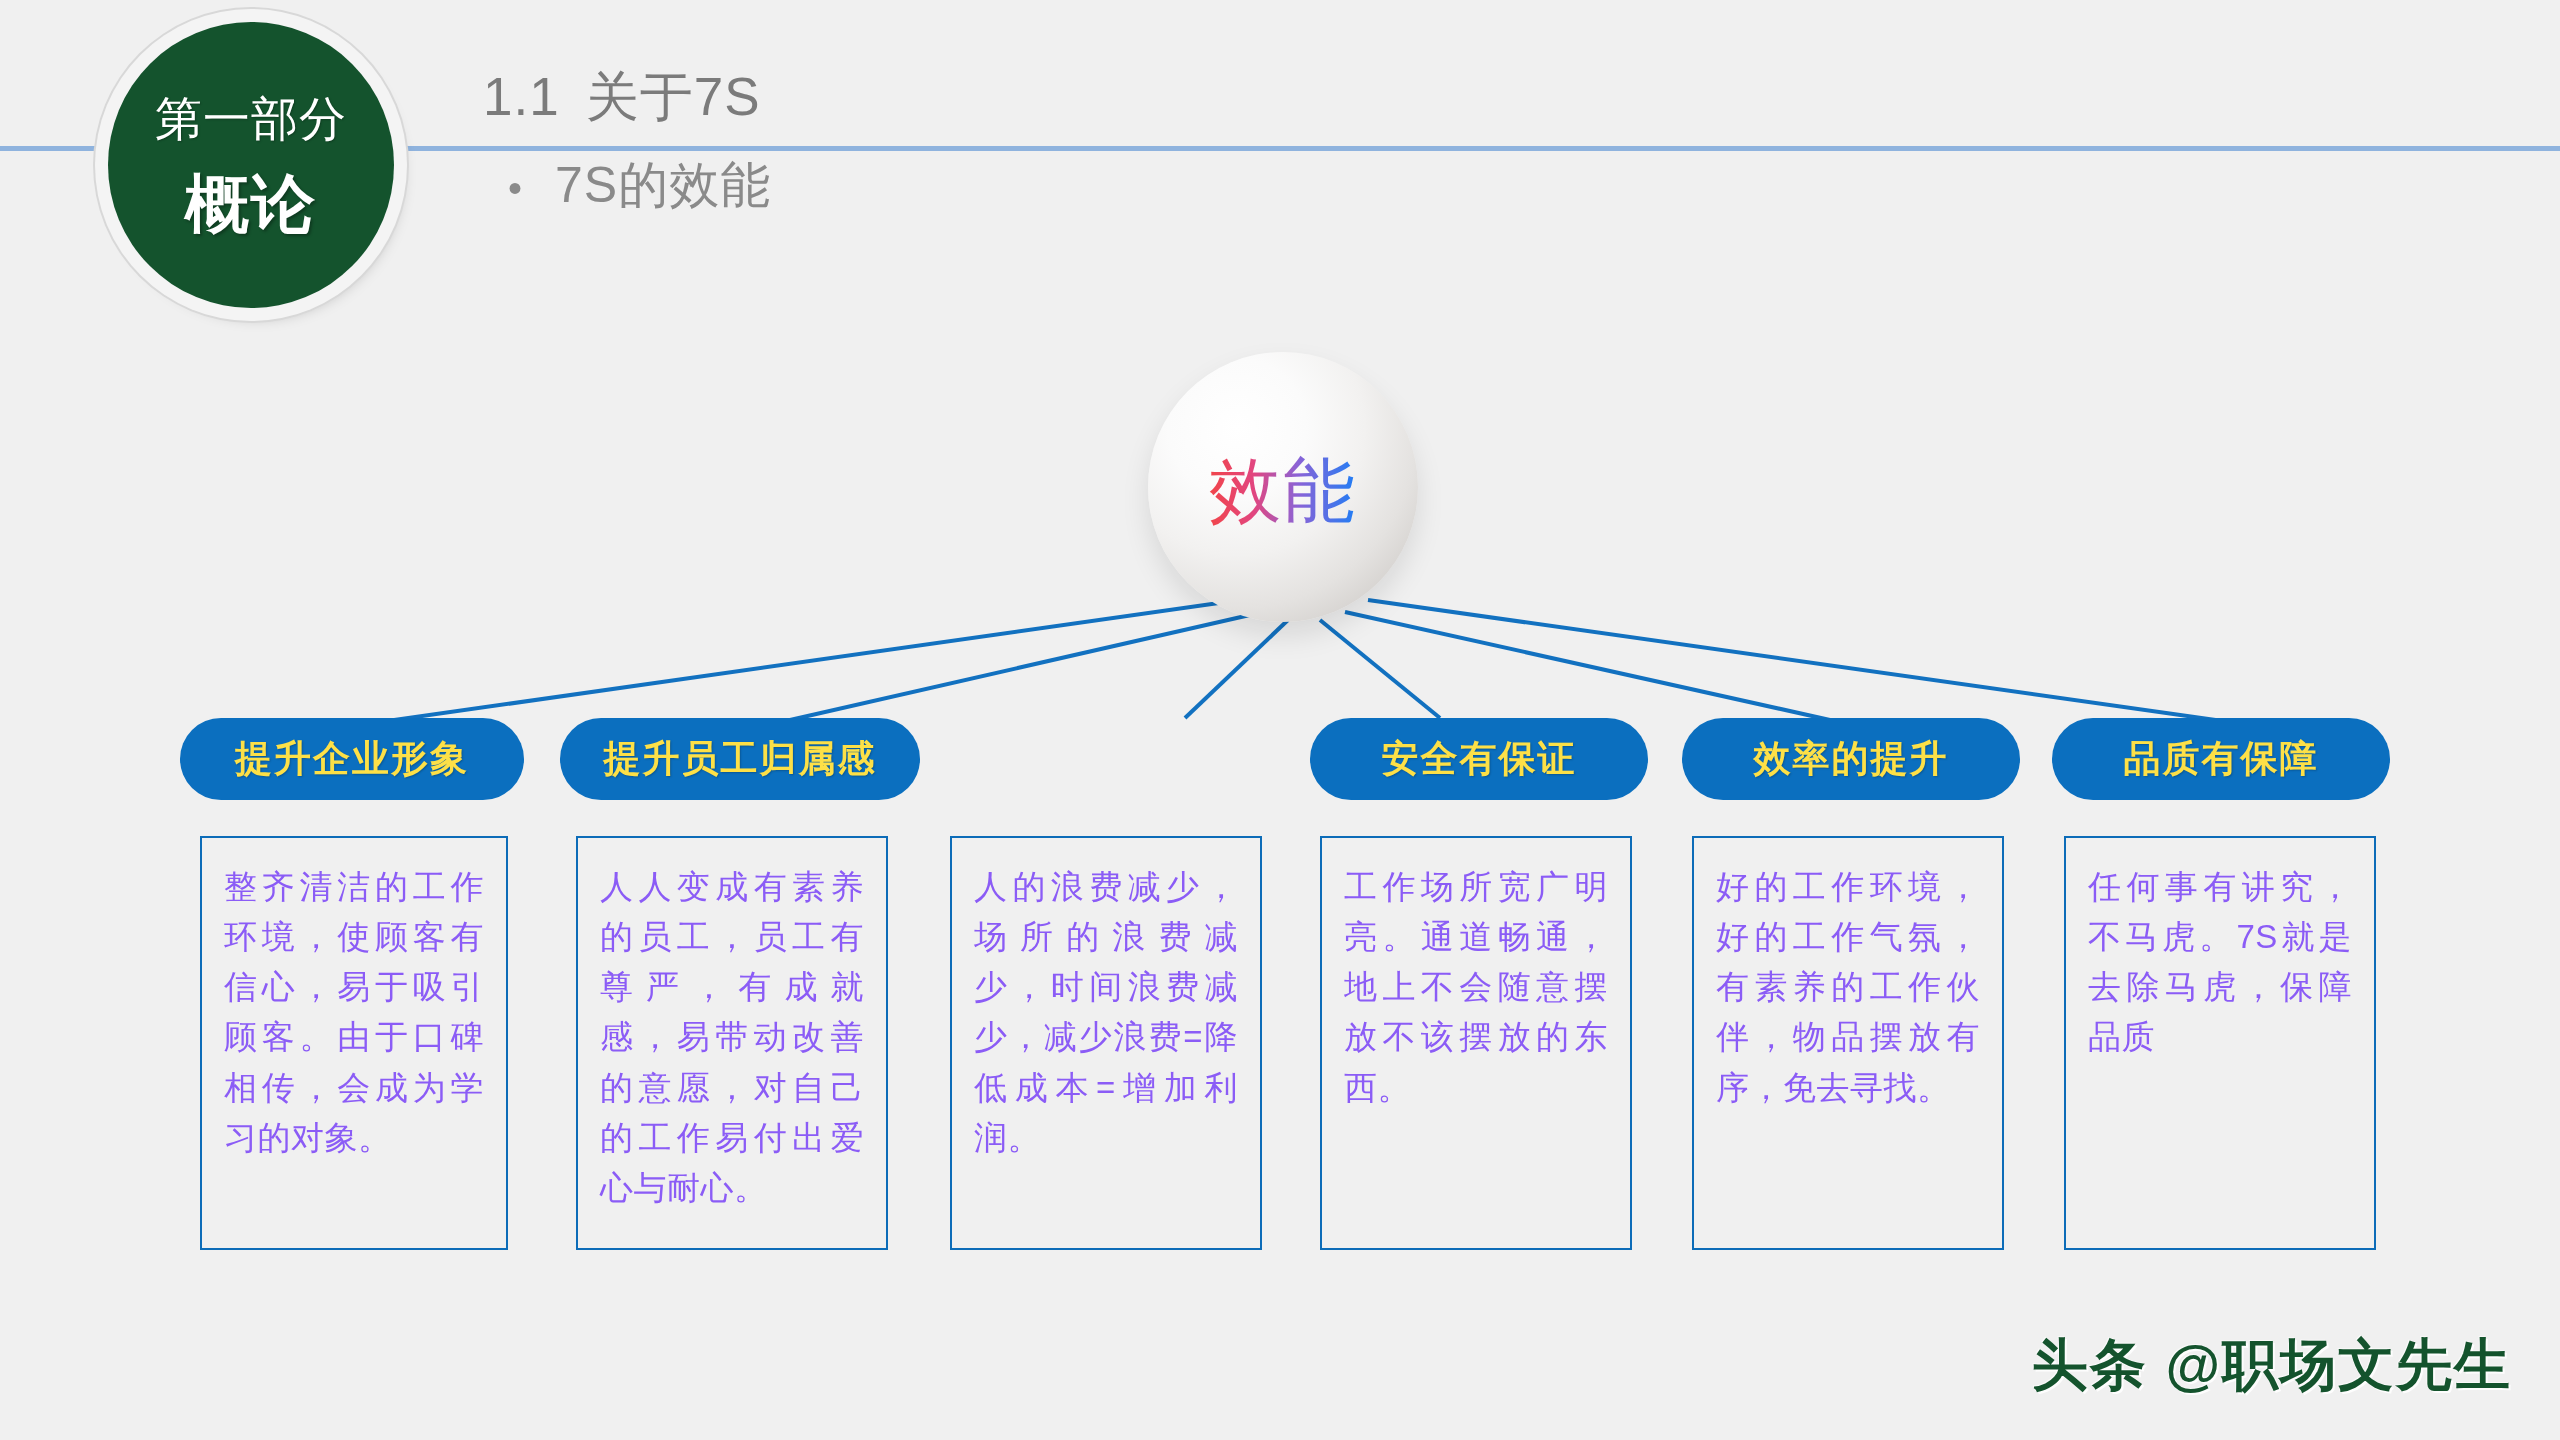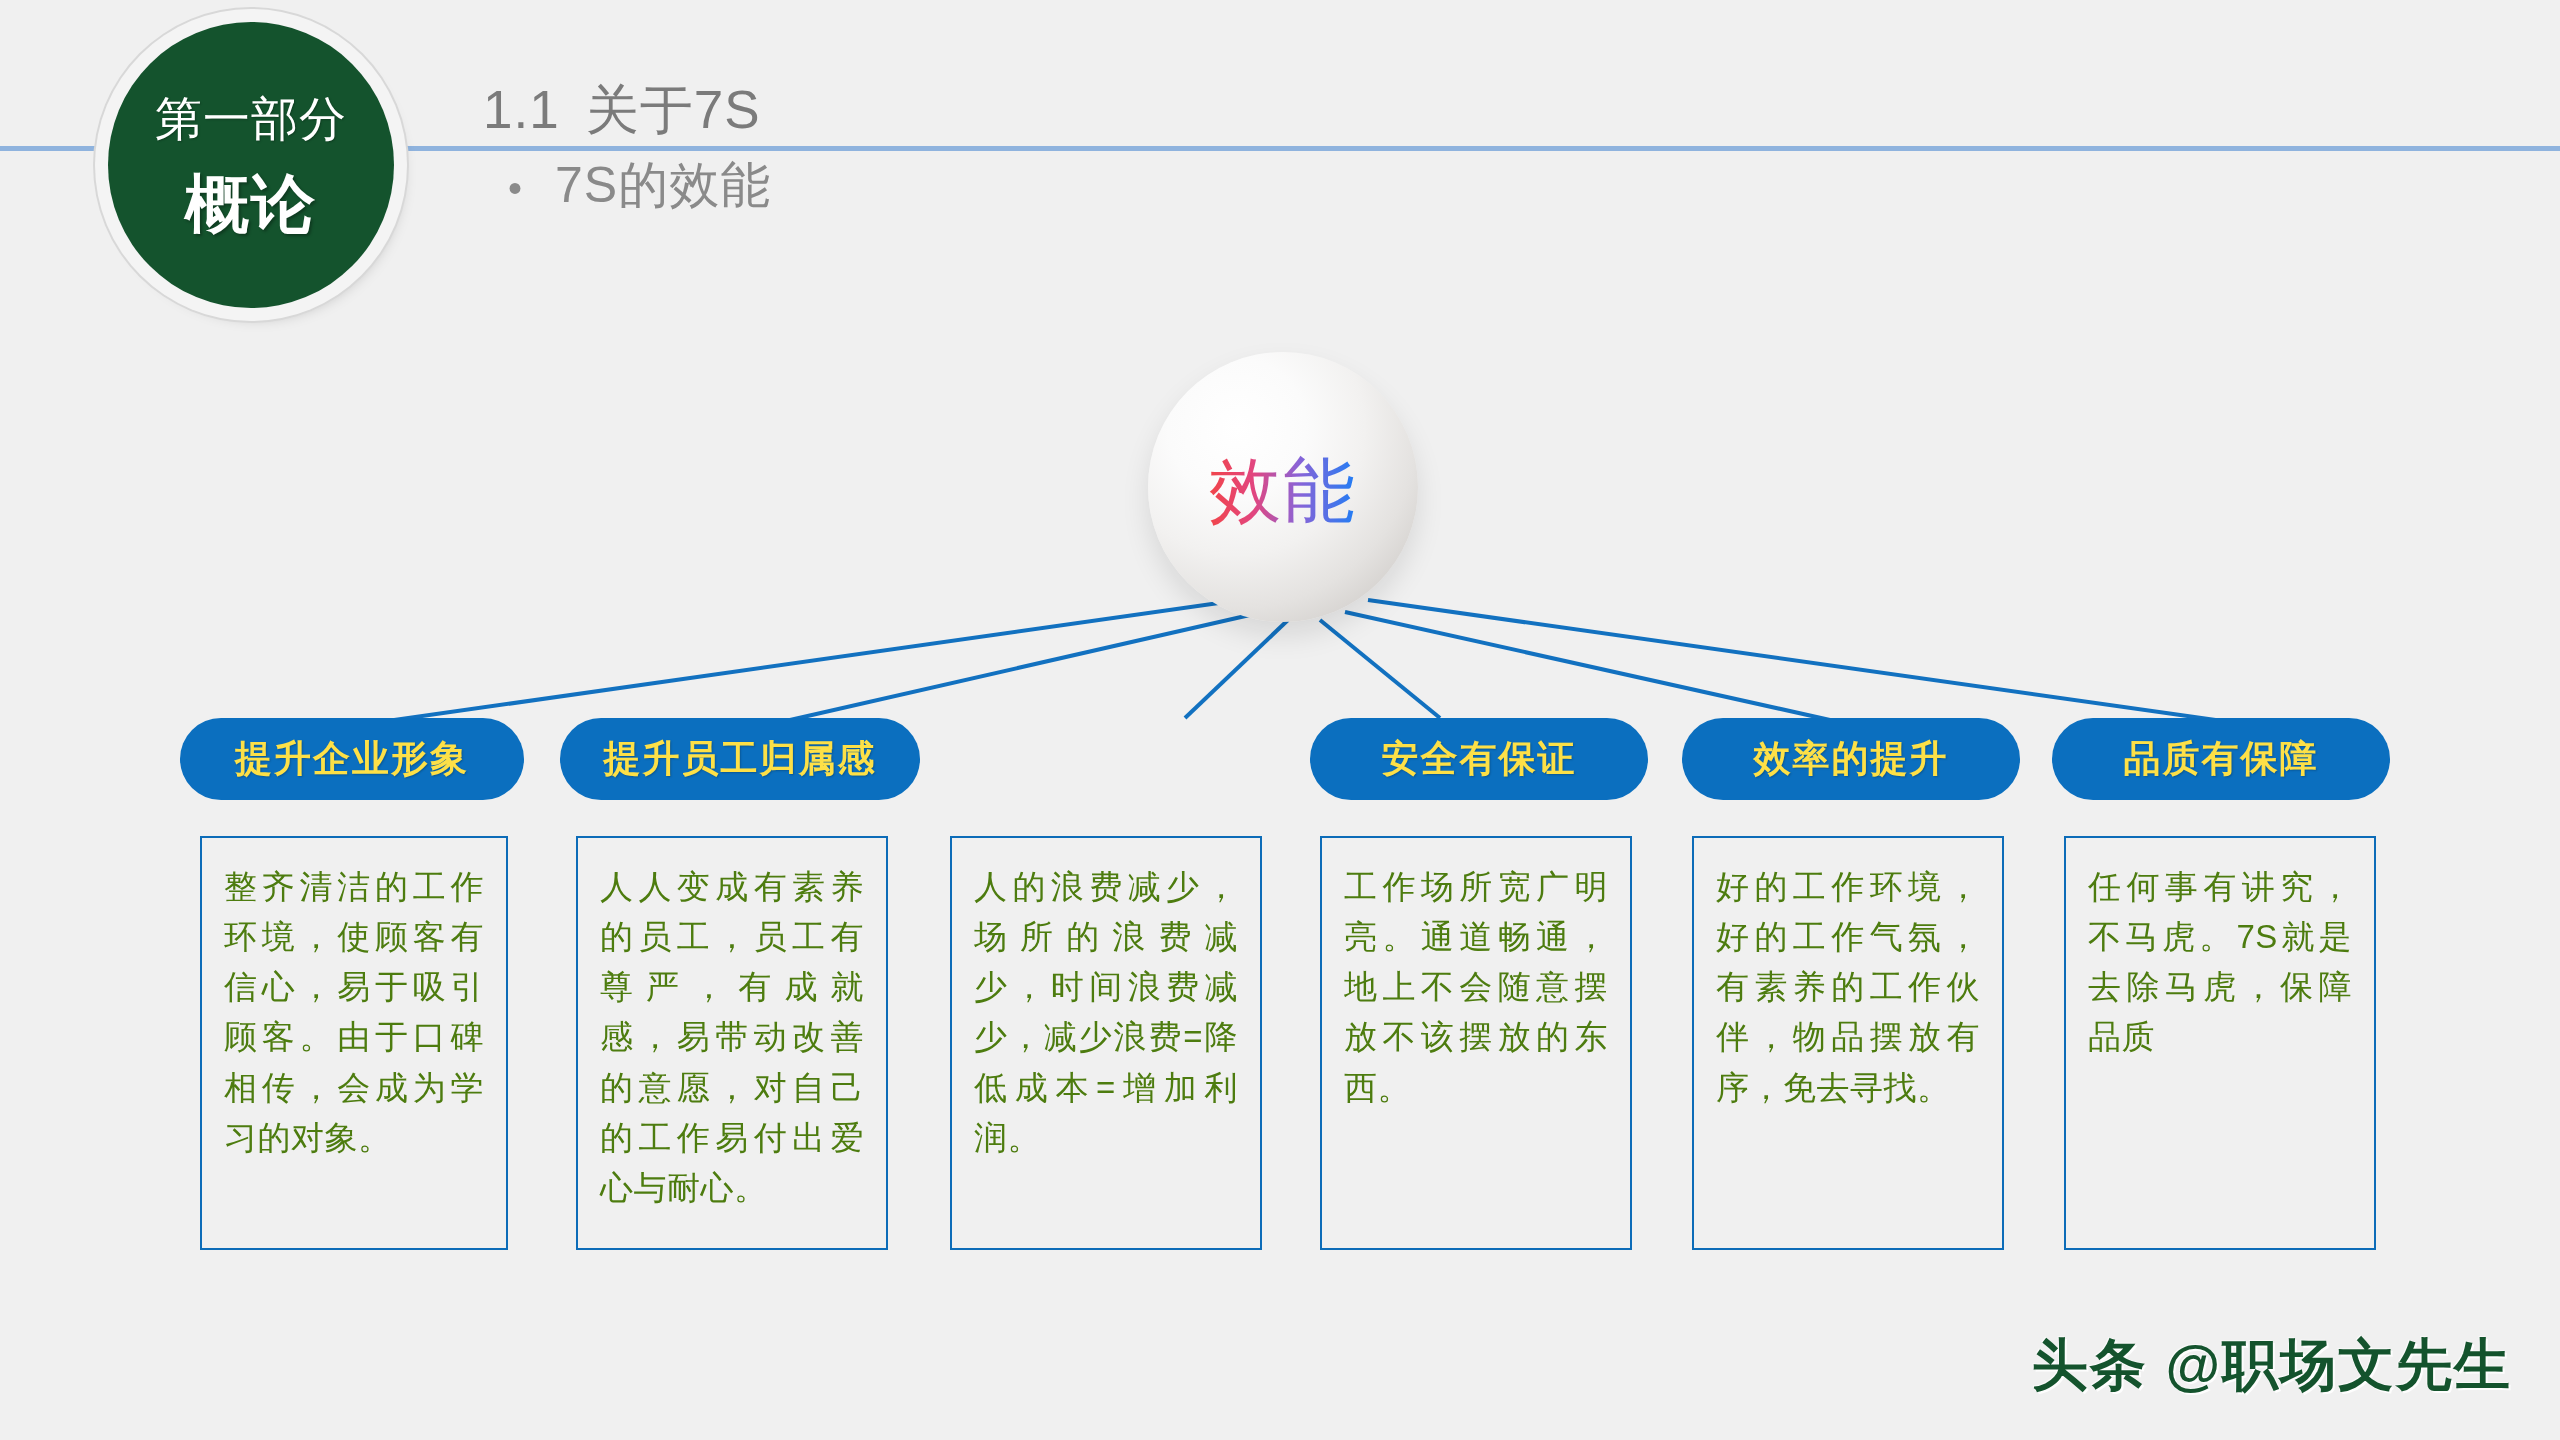--- a/index.html
+++ b/index.html
@@ -68,21 +68,20 @@
 
   .header-title {
     position: absolute;
     left: 483px;
     top: 62px;
     font-size: 53px;
     color: #7b7b7b;
     letter-spacing: 1px;
     white-space: nowrap;
     z-index: 2;
-    margin-top: 13px;
   }
   .header-title .num { margin-right: 26px; }
 
   .header-bullet {
     position: absolute;
     left: 508px;
     top: 152px;
     font-size: 50px;
     color: #8a8a8a;
     letter-spacing: 1px;
@@ -154,21 +153,21 @@
   .textbox {
     position: absolute;
     border: 2px solid #0c6cb8;
     background: transparent;
     z-index: 3;
     box-sizing: border-box;
     padding: 24px 22px 18px 22px;
   }
   .textbox p {
     margin: 0;
-    color: #4d7c0f;
+    color: #8b5cf6;
     font-size: 33px;
     line-height: 1.52;
     letter-spacing: 0.5px;
     text-align: justify;
     text-justify: inter-ideograph;
   }
 
   
   .watermark {
     position: absolute;

